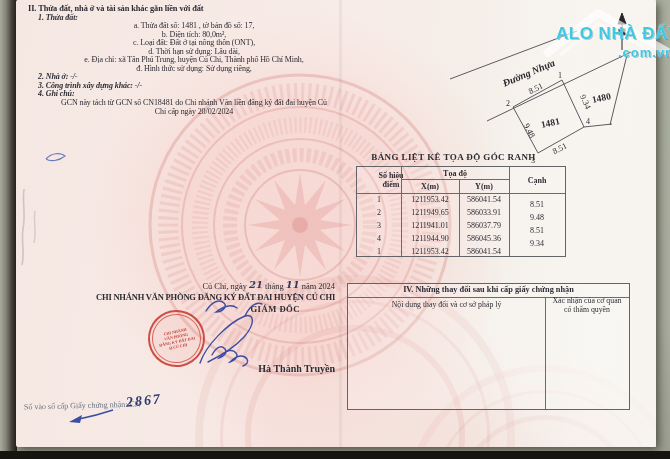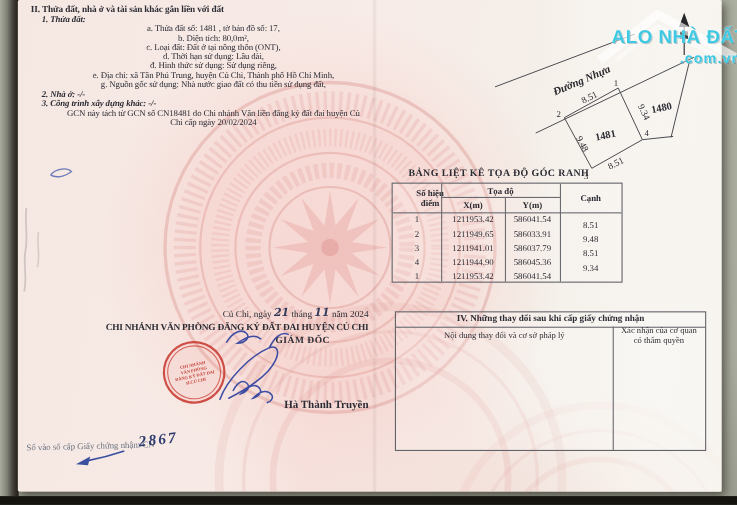--- a/index.html
+++ b/index.html
@@ -34,21 +34,21 @@
   #s3-heading{left:348px;top:6px;font-size:8.4px;font-weight:bold;white-space:nowrap;}
   
   #ct-title{left:346px;top:152px;width:215px;text-align:center;font-weight:bold;font-size:9px;letter-spacing:.4px;white-space:nowrap;}
   #ctable{left:356px;top:166px;width:210px;height:91px;border:1px solid #63636a;box-sizing:border-box;background:rgba(255,255,255,.14);}
   .cell{position:absolute;display:flex;align-items:center;justify-content:center;font-size:8px;text-align:center;}
   .cell.bold{font-weight:bold;}
   .vl{position:absolute;width:1px;background:#6a6a71;}
   .hl{position:absolute;height:1px;background:#6a6a71;}
   .edgeval{position:absolute;left:152px;width:56px;text-align:center;font-size:8px;}
   
-  #chtable{left:347px;top:283px;width:283px;height:127px;border:1px solid #63636a;box-sizing:border-box;background:rgba(255,255,255,.20);margin-left:12px;}
+  #chtable{left:347px;top:283px;width:283px;height:127px;border:1px solid #63636a;box-sizing:border-box;background:rgba(255,255,255,.20);}
   #ch-title{position:absolute;left:0;top:1px;width:100%;text-align:center;font-weight:bold;font-size:8.3px;}
   #ch-left{position:absolute;left:0;top:16px;width:197px;text-align:center;font-size:7.8px;}
   #ch-right{position:absolute;left:197px;top:13px;width:84px;text-align:center;font-size:7.8px;line-height:8.6px;}
   
   .sigline{position:absolute;left:95px;width:240px;text-align:right;white-space:nowrap;}
   #date-line{top:280px;font-size:8.4px;}
   .hand{font-family:"DejaVu Serif",serif;font-style:italic;font-weight:bold;color:#323a58;font-size:10px;position:relative;top:-1px;}
   #office-line{top:292px;font-size:8.5px;font-weight:bold;letter-spacing:-0.2px;}
   #role-line{top:304px;font-size:8.6px;font-weight:bold;letter-spacing:.5px;left:60px;}
   #name-line{top:363px;font-size:10px;font-weight:bold;}
@@ -106,25 +106,25 @@
   <div class="abs" id="paper-white-right"></div>
   <div class="abs" id="crease"></div>
 
   <div class="abs" id="s2">
     <div class="ln h">II. Thửa đất, nhà ở và tài sản khác gắn liền với đất</div>
     <div class="ln bi ml1">1. Thửa đất:</div>
     <div class="ln ml2">a. Thửa đất số: 1481            , tờ bản đồ số: 17,</div>
     <div class="ln ml2">b. Diện tích: 80,0m²,</div>
     <div class="ln ml2">c. Loại đất: Đất ở tại nông thôn (ONT),</div>
     <div class="ln ml2">d. Thời hạn sử dụng: Lâu dài,</div>
+    <div class="ln ml2">e. Địa chỉ: xã Tân Phú Trung, huyện Củ Chi, Thành phố Hồ Chí Minh,</div>
     <div class="ln ml2">đ. Hình thức sử dụng: Sử dụng riêng,</div>
-    <div class="ln ml2">e. Địa chỉ: xã Tân Phú Trung, huyện Củ Chi, Thành phố Hồ Chí Minh,</div>
-    <div class="ln ml2">g. Nguồn gốc sử dụng: Nhà nước giao đất có thu tiền sử dụng đất,</div>
     <div class="ln bi ml1">2. Nhà ở: -/-</div>
     <div class="ln bi ml1">3. Công trình xây dựng khác: -/-</div>
+    <div class="ln bi ml1">4. Ghi chú:</div>
     <div class="ln ml2">GCN này tách từ GCN số CN18481 do Chi nhánh Văn liền đăng ký đất đai huyện Củ</div>
     <div class="ln ml2">Chi cấp ngày 20/02/2024</div>
   </div>
 
   <svg style="left:44px;top:152px" width="26" height="12" viewBox="0 0 26 12">
     <path d="M2,7 C7,1 17,0 21,4 C15,9 6,10 2,7" fill="none" stroke="rgba(74,95,174,.8)" stroke-width="1.2"></path>
   </svg>
 
 
   <svg style="left:440px;top:8px;z-index:2" width="200" height="160" viewBox="440 8 200 160">

